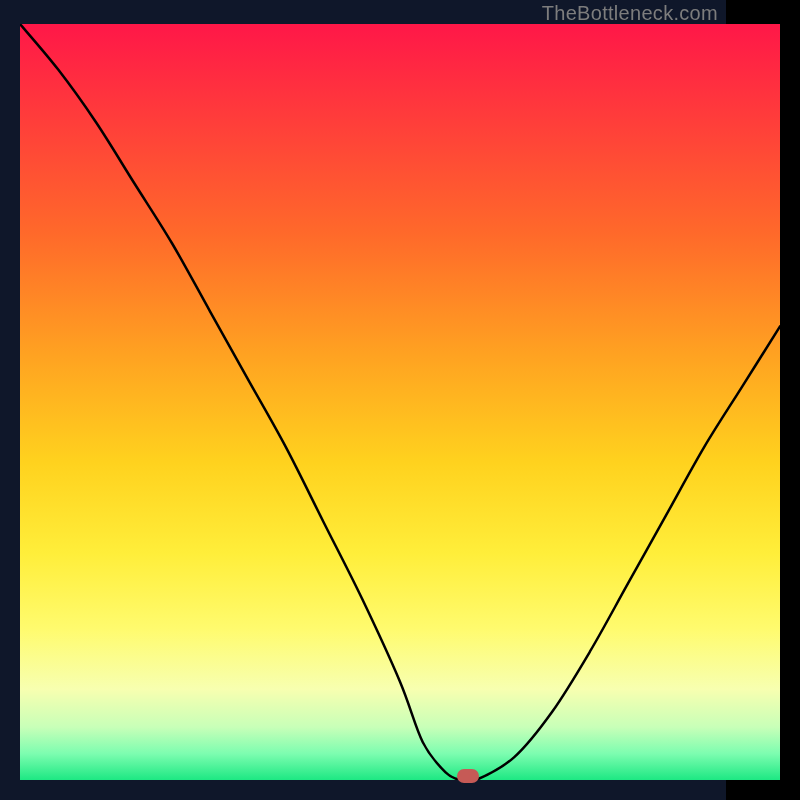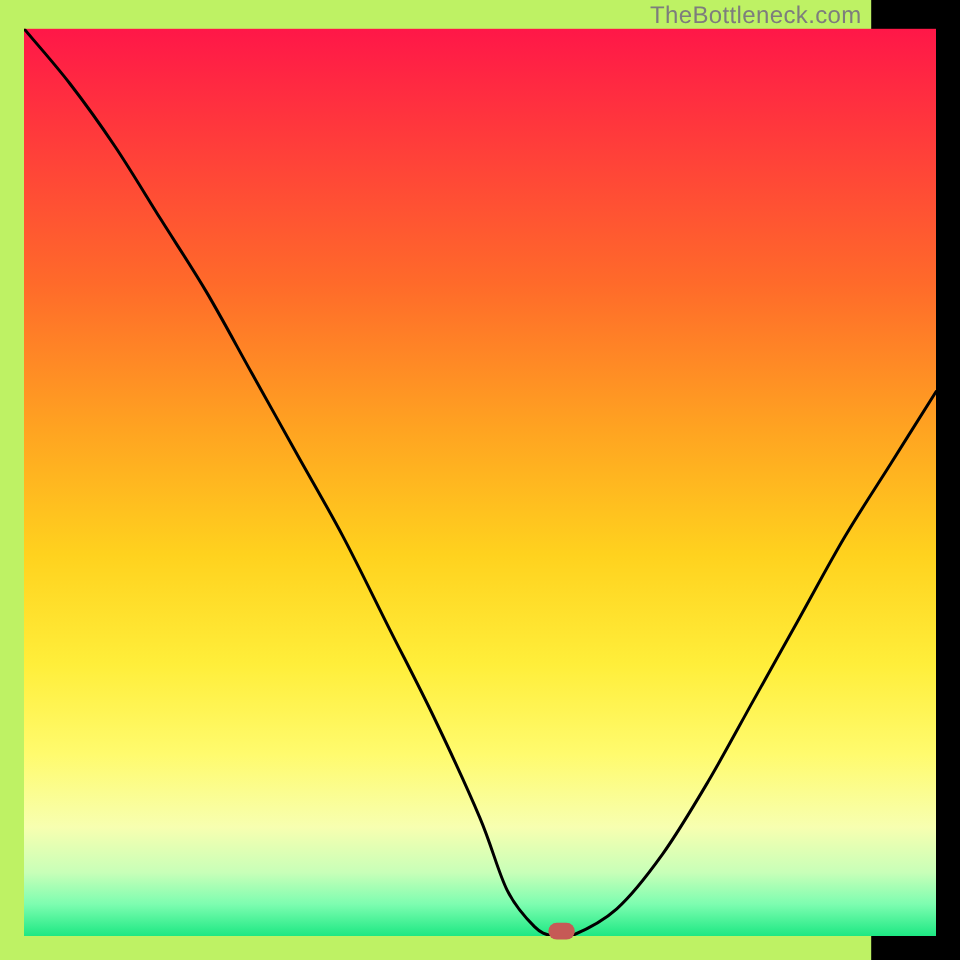--- a/index.html
+++ b/index.html
@@ -8,21 +8,21 @@
     width: 800px;
     height: 800px;
     background: #000;
     overflow: hidden;
     font-family: Arial, Helvetica, sans-serif;
   }
   .frame {
     position: relative;
     width: 726px;
     height: 800px;
-    background: #bef264;
+    background: #0f172a;
   }
   .watermark {
     position: absolute;
     top: 2px;
     right: 8px;
     color: #7d7d7d;
     font-size: 20px;
     font-weight: 500;
     letter-spacing: 0.3px;
     z-index: 10;

